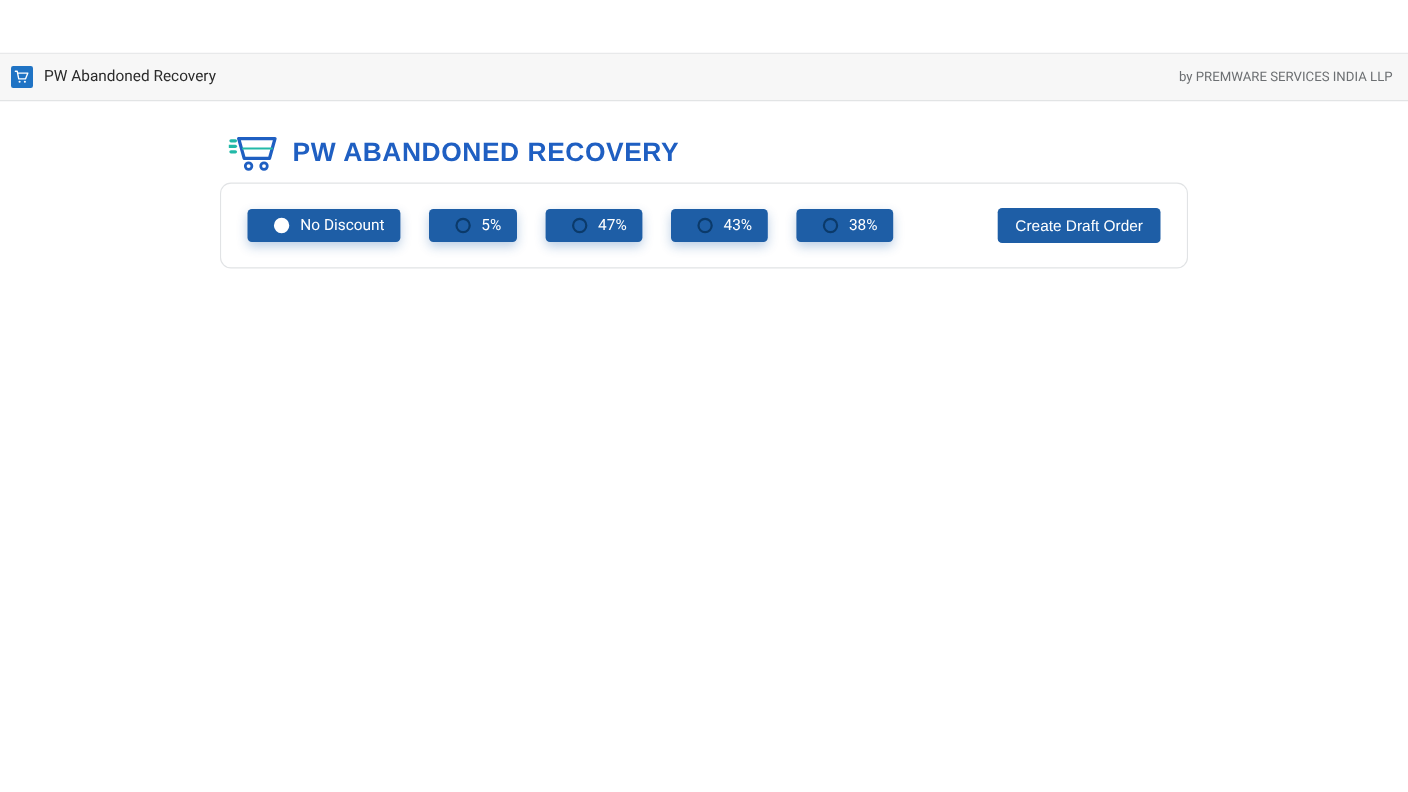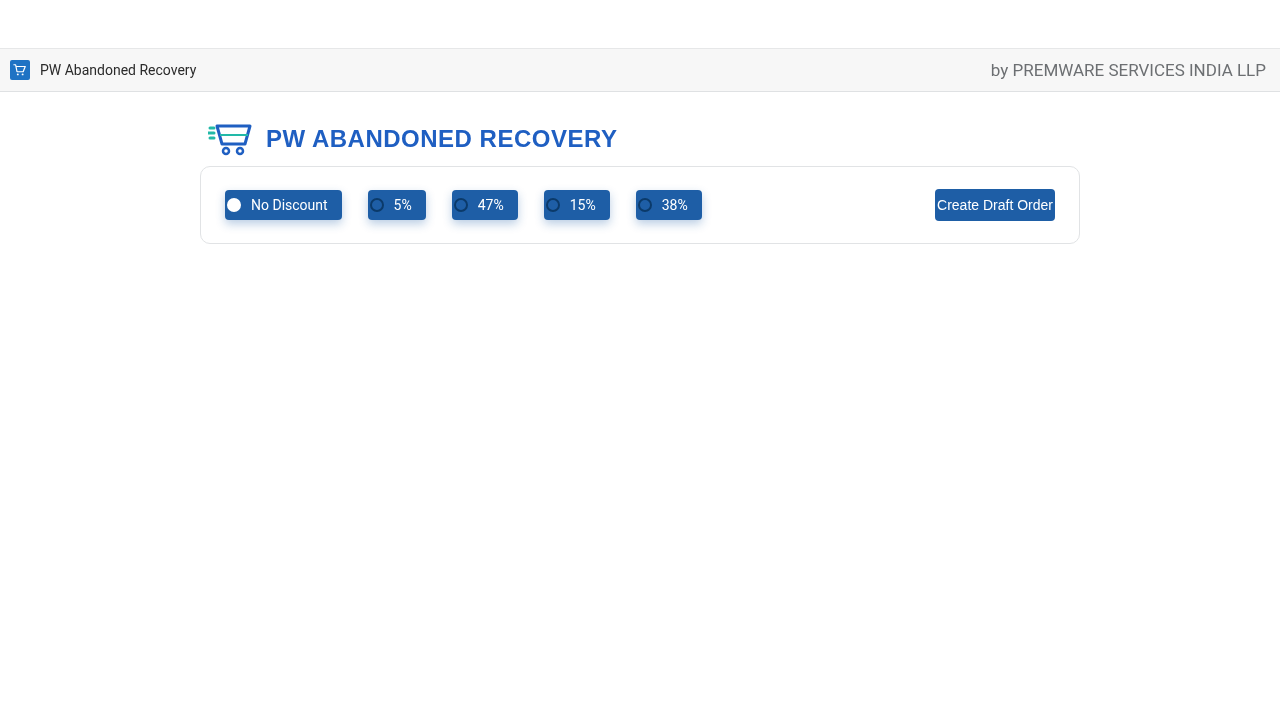--- a/index.html
+++ b/index.html
@@ -35,21 +35,21 @@
     display: flex;
     align-items: center;
     justify-content: center;
   }
   .app-icon svg { display:block; }
   .topbar-title {
     font-size: 14px;
     color: #2b2b2b;
   }
   .topbar-right {
-    font-size: 17px;
+    font-size: 12px;
     color: #6c6f72;
   }
 
   .content {
     width: 880px;
     margin: 30px auto 0 auto;
   }
   .logo-row {
     display: flex;
     align-items: center;
@@ -77,21 +77,21 @@
   }
   .options {
     display: flex;
     gap: 26px;
     align-items: center;
   }
   .chip {
     background: #1e5ea6;
     color: #ffffff;
     border-radius: 4px;
-    padding: 7px 14px 7px 2px;
+    padding: 7px 14px 7px 24px;
     display: flex;
     align-items: center;
     gap: 10px;
     font-size: 14px;
     box-shadow: 0 4px 10px rgba(30,94,166,0.30);
     cursor: pointer;
     user-select: none;
   }
   .radio {
     width: 14px;
@@ -102,21 +102,21 @@
   }
   .radio.selected {
     background: #ffffff;
     border-color: #ffffff;
   }
   .create-btn {
     background: #1e5ea6;
     color: #fff;
     border: none;
     border-radius: 4px;
-    padding: 8px 2px;
+    padding: 8px 16px;
     font-size: 14px;
     cursor: pointer;
   }
 </style>
 </head>
 <body>
 
 <div class="topbar">
   <div class="topbar-left">
     <div class="app-icon">
@@ -158,21 +158,21 @@
         <span>5%</span>
       </div>
 
       <div class="chip">
         <span class="radio"></span>
         <span>47%</span>
       </div>
 
       <div class="chip">
         <span class="radio"></span>
-        <span>15%</span>
+        <span>43%</span>
       </div>
 
       <div class="chip">
         <span class="radio"></span>
         <span>38%</span>
       </div>
 
     </div>
 
     <button class="create-btn">Create Draft Order</button>

